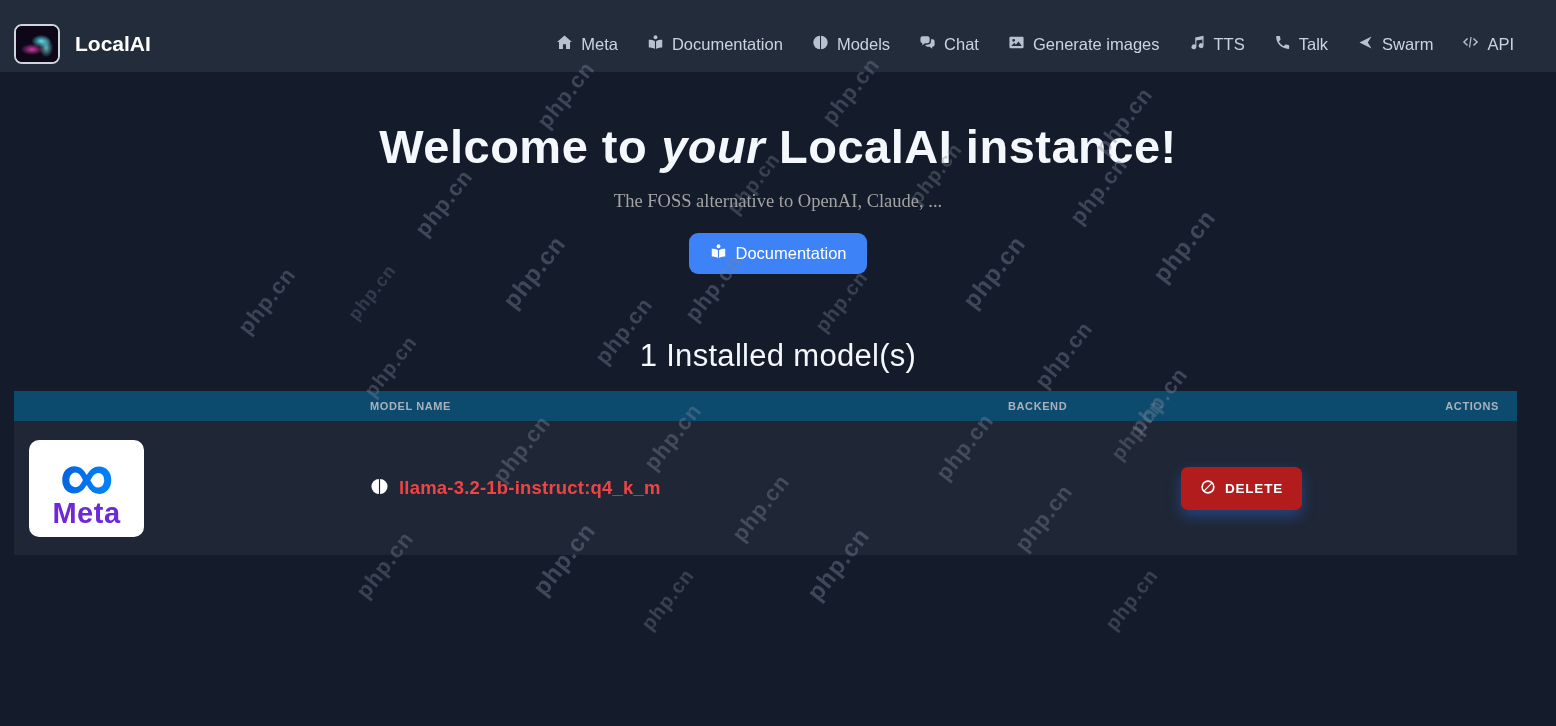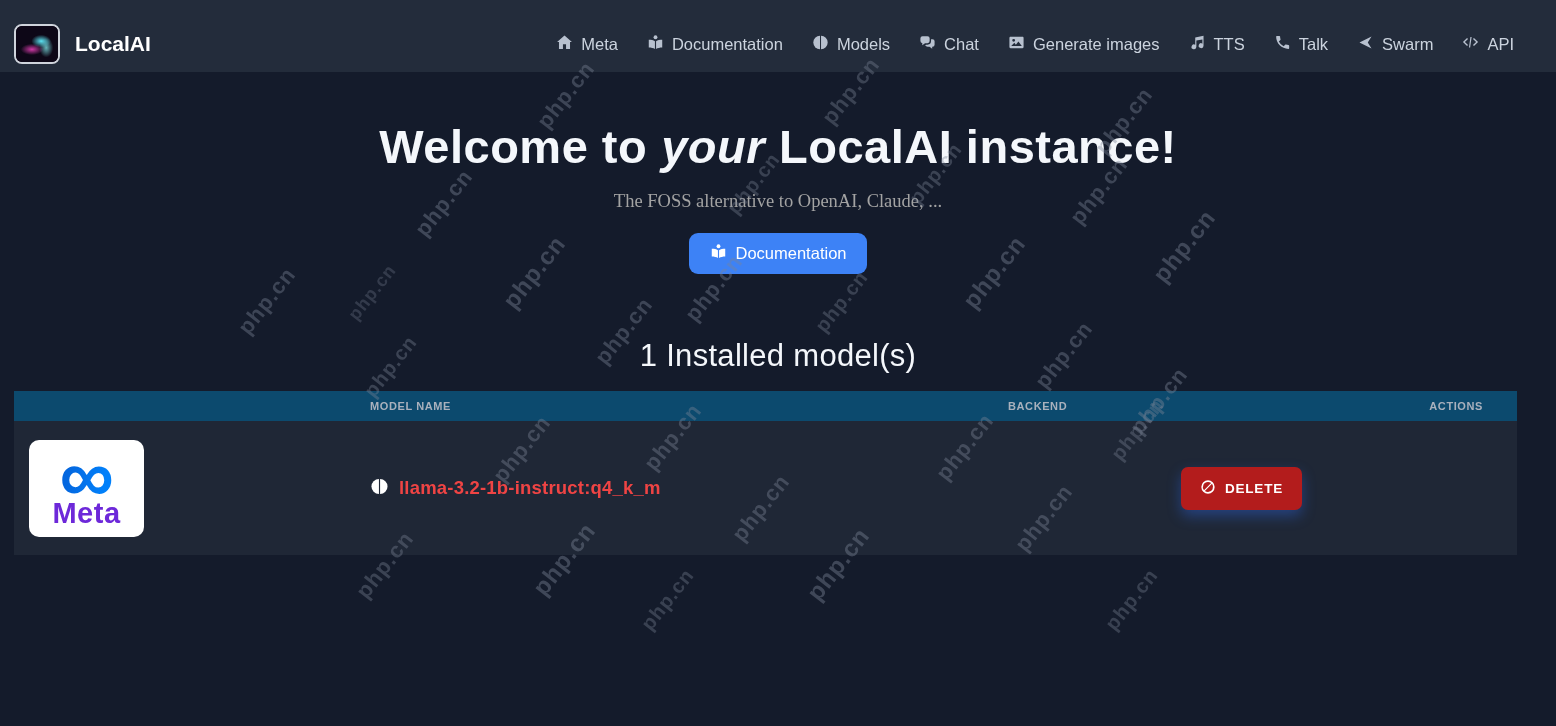--- a/index.html
+++ b/index.html
@@ -78,21 +78,21 @@
   .table { position: relative; z-index: 1; margin: 17px 39px 0 14px; }
   .t-head {
     display: grid; grid-template-columns: 341px 653px 312px 1fr;
     background: #0c4a6e; height: 30px; align-items: center;
   }
   .t-head .cell {
     color: #a9b1bd; font-size: 11px; font-weight: bold;
     letter-spacing: .6px; text-transform: uppercase;
   }
   .t-head .c2 { padding-left: 15px; }
-  .t-head .c4 { text-align: right; padding-right: 34px; }
+  .t-head .c4 { text-align: right; padding-right: 18px; }
   .t-row {
     display: grid; grid-template-columns: 341px 653px 312px 1fr;
     background: #1f2736; height: 134px; align-items: center;
   }
   .vendor-logo {
     margin-left: 15px; width: 115px; height: 97px;
     background: #ffffff; border-radius: 10px;
     display: flex; flex-direction: column; align-items: center; justify-content: center;
   }
   .vendor-symbol {

